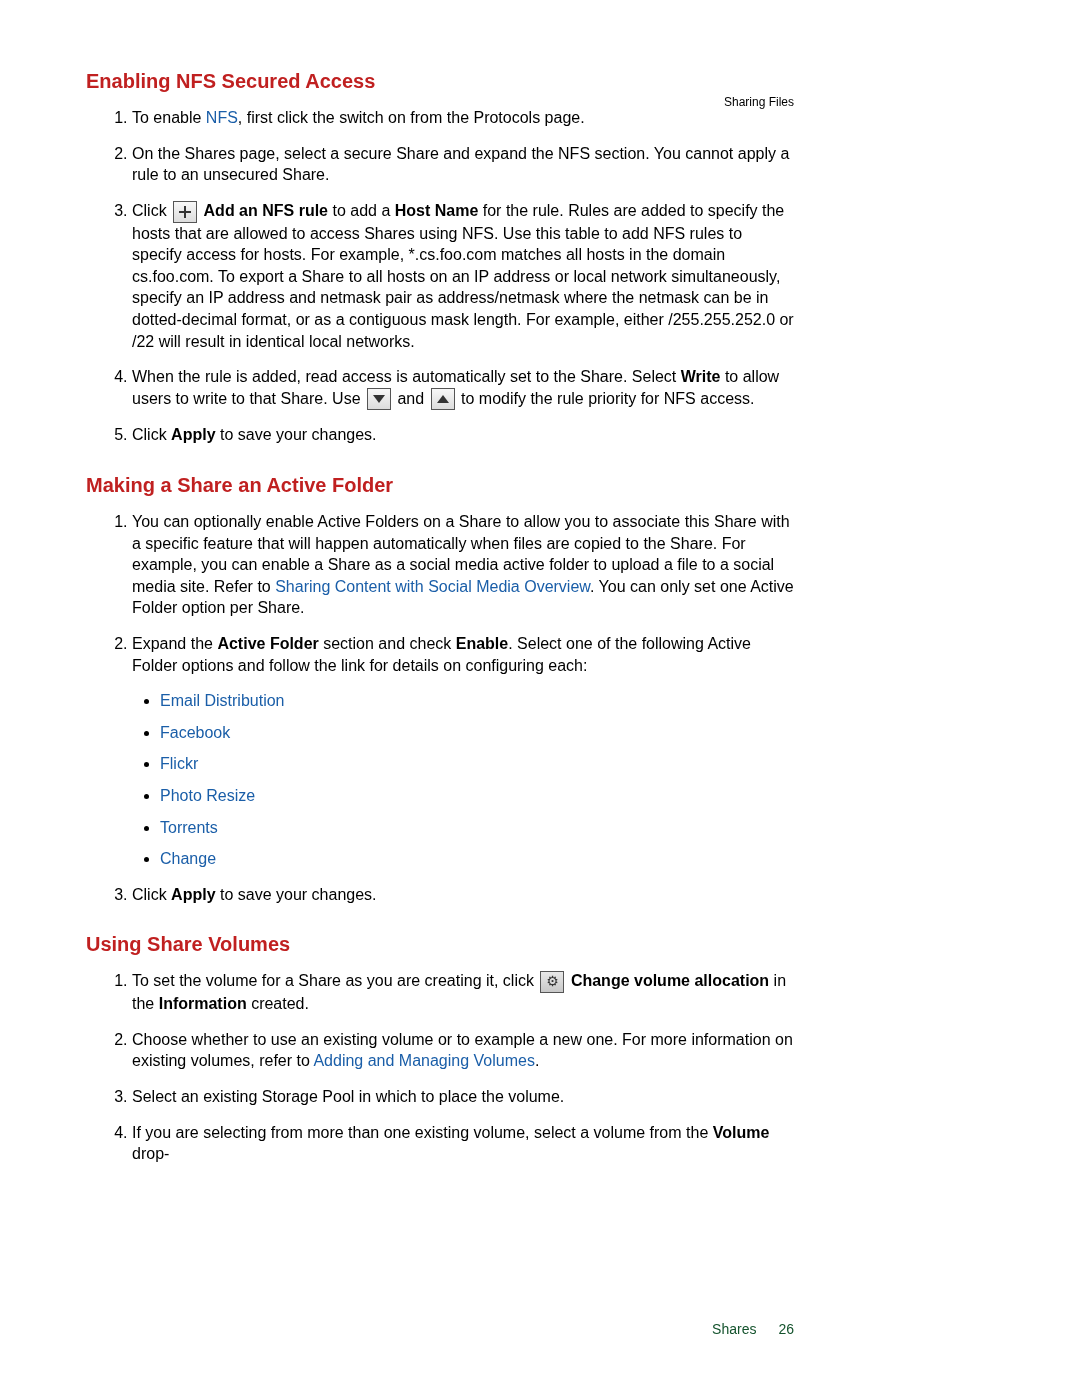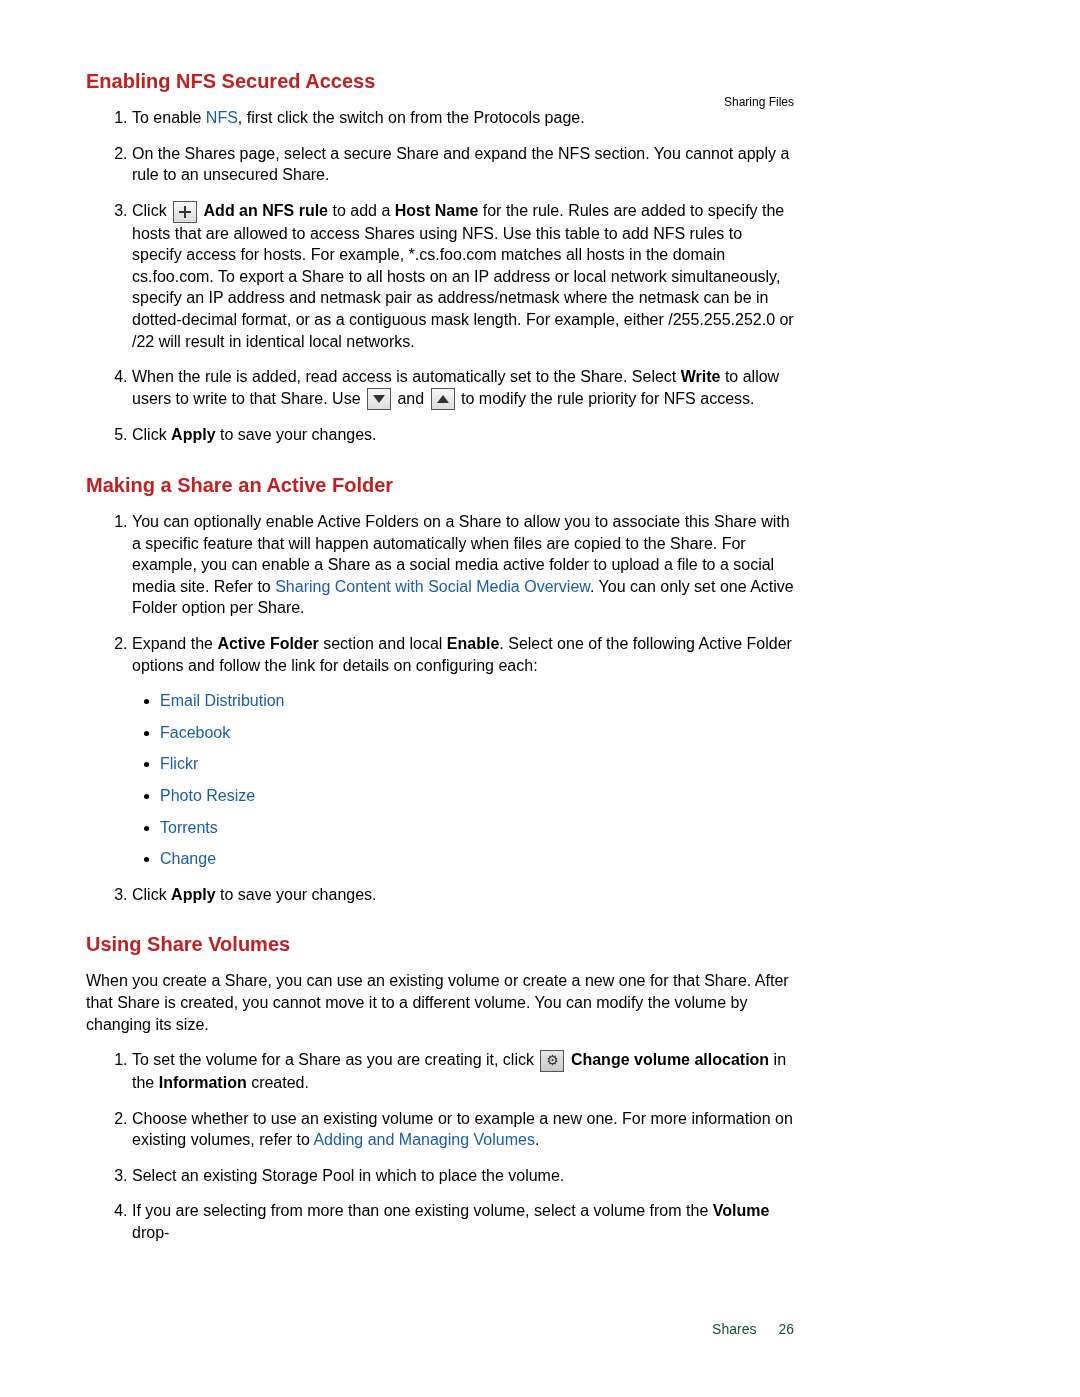--- a/index.html
+++ b/index.html
@@ -139,37 +139,36 @@
       <span>Click </span><b>Apply</b><span> to save your changes.</span>
     </li>
   </ol>
 
   <h2 class="spaced">Making a Share an Active Folder</h2>
   <ol class="main">
     <li>
       <span>You can optionally enable Active Folders on a Share to allow you to associate this Share with a specific feature that will happen automatically when files are copied to the Share. For example, you can enable a Share as a social media active folder to upload a file to a social media site. Refer to </span><span class="link">Sharing Content with Social Media Overview</span><span>. You can only set one Active Folder option per Share.</span>
     </li>
     <li>
-      <span>Expand the </span><b>Active Folder</b><span> section and local </span><b>Enable</b><span>. Select one of the following Active Folder options and follow the link for details on configuring each:</span>
+      <span>Expand the </span><b>Active Folder</b><span> section and check </span><b>Enable</b><span>. Select one of the following Active Folder options and follow the link for details on configuring each:</span>
       <ul class="sub">
         <li><span class="link">Email Distribution</span></li>
         <li><span class="link">Facebook</span></li>
         <li><span class="link">Flickr</span></li>
         <li><span class="link">Photo Resize</span></li>
         <li><span class="link">Torrents</span></li>
         <li><span class="link">Change</span></li>
       </ul>
     </li>
     <li>
       <span>Click </span><b>Apply</b><span> to save your changes.</span>
     </li>
   </ol>
 
   <h2 class="spaced">Using Share Volumes</h2>
-  <p class="para">When you create a Share, you can use an existing volume or create a new one for that Share. After that Share is created, you cannot move it to a different volume. You can modify the volume by changing its size.</p>
   <ol class="main">
     <li>
       <span>To set the volume for a Share as you are creating it, click </span><span class="icon-gear">⚙</span>
       <b>Change volume allocation</b><span> in the </span><b>Information</b><span> created.</span>
     </li>
     <li>
       <span>Choose whether to use an existing volume or to example a new one. For more information on existing volumes, refer to </span><span class="link">Adding and Managing Volumes</span><span>.</span>
     </li>
     <li>Select an existing Storage Pool in which to place the volume.</li>
     <li>

